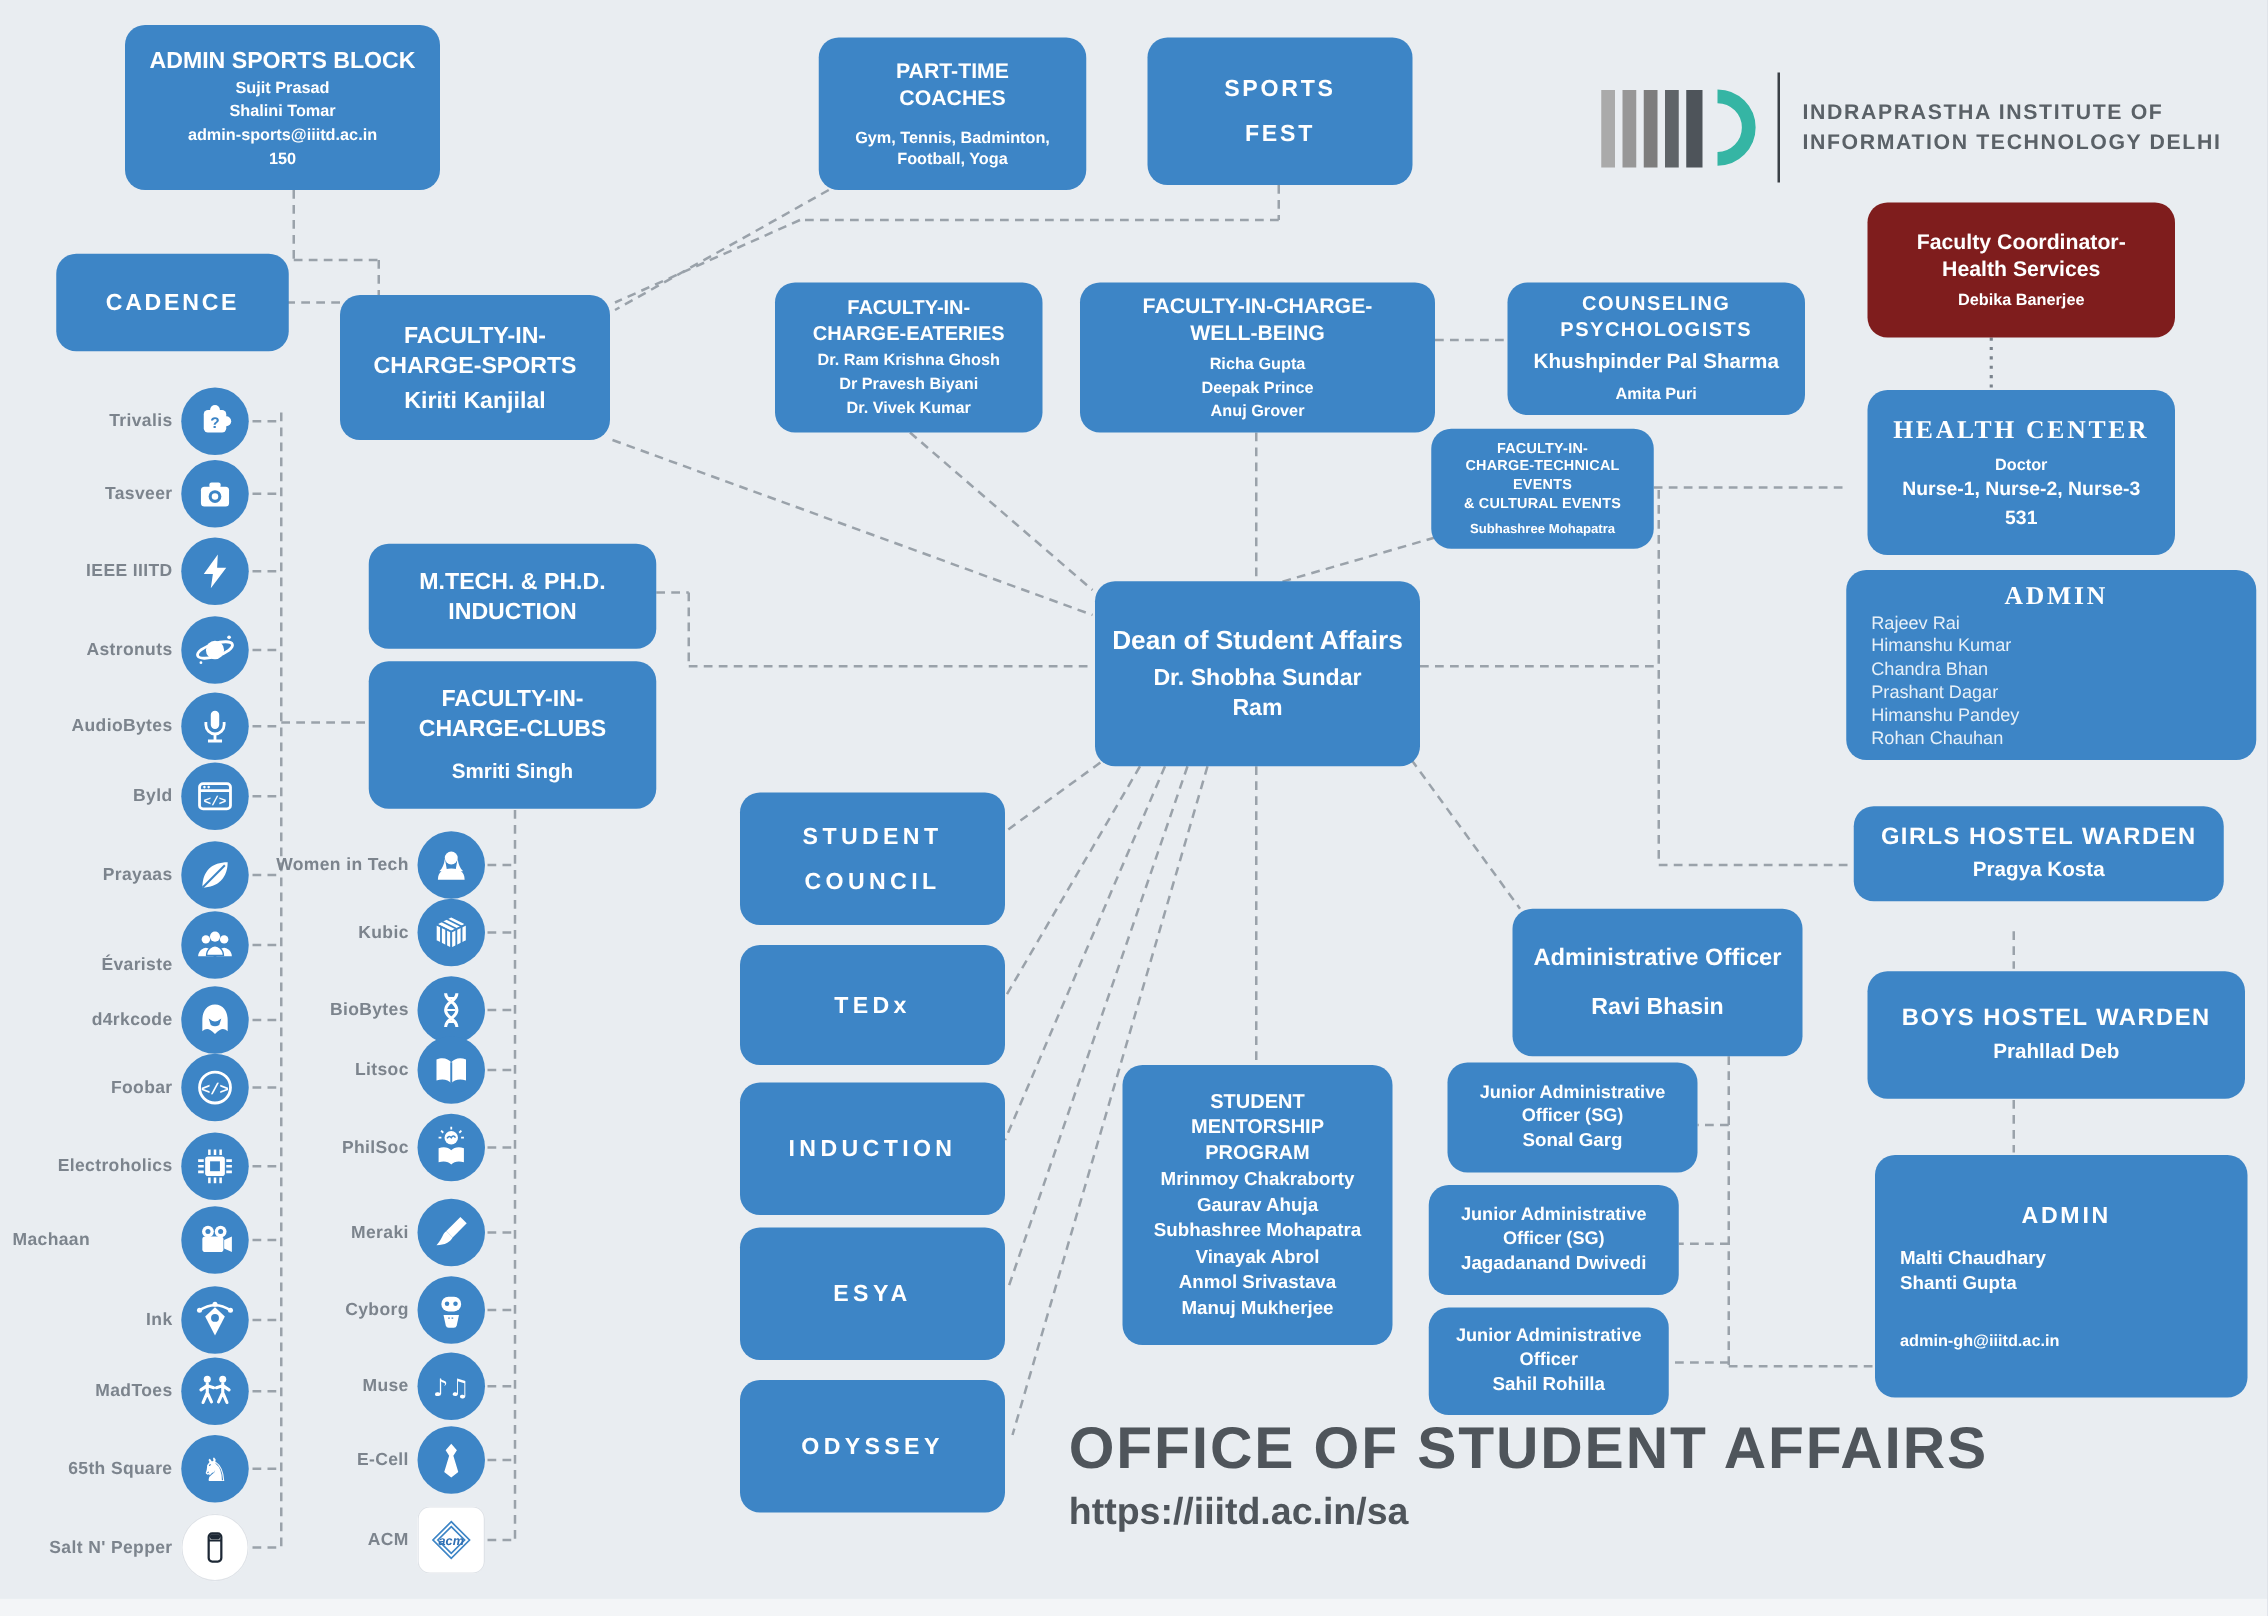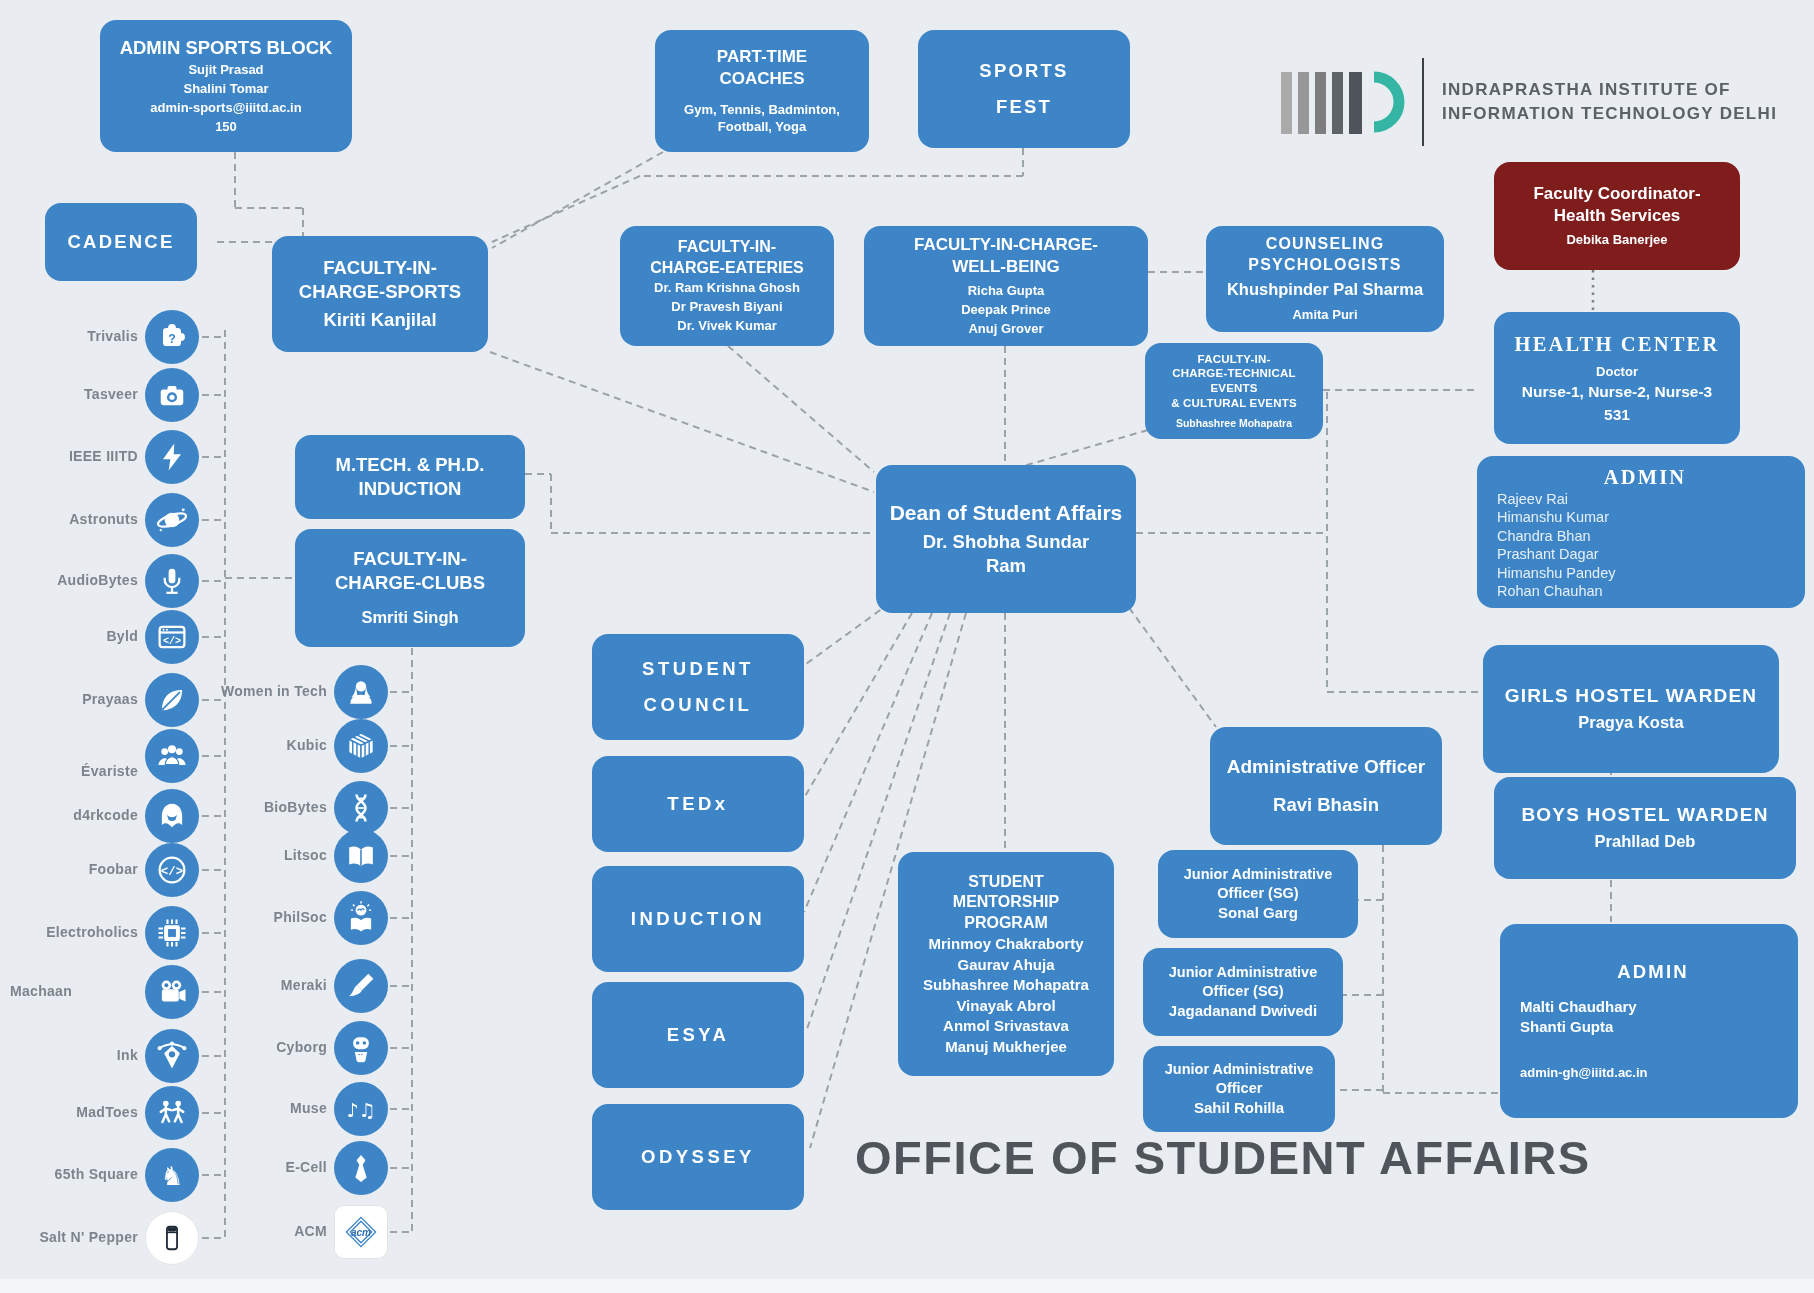--- a/index.html
+++ b/index.html
@@ -135,21 +135,21 @@
       <div class="box" style="left: 655px; top: 30px; width: 214px; height: 122px;">
         <div class="bt t17">PART-TIME
 COACHES</div>
         <div class="bl sub gap">Gym, Tennis, Badminton,
 Football, Yoga</div>
       </div>
       <div class="box" style="left: 918px; top: 30px; width: 212px; height: 118px;">
         <div class="bt t18 ls2 lh2">SPORTS
 FEST</div>
       </div>
-      <div class="box" style="left: 45px; top: 203px; width: 152px; height: 78px;">
+      <div class="box" style="left: 45px; top: 203px; width: 186px; height: 78px;">
         <div class="bt t18 ls2">CADENCE</div>
       </div>
       <div class="box" style="left: 272px; top: 236px; width: 216px; height: 116px;">
         <div class="bt t18">FACULTY-IN-
 CHARGE-SPORTS</div>
         <div class="bl name18">Kiriti Kanjilal</div>
       </div>
       <div class="box" style="left: 620px; top: 226px; width: 214px; height: 120px;">
         <div class="bt t16">FACULTY-IN-
 CHARGE-EATERIES</div>
@@ -249,21 +249,21 @@
       <div class="box" style="left: 1143px; top: 948px; width: 200px; height: 88px;">
         <div class="bt t14">Junior Administrative
 Officer (SG)</div>
         <div class="bl n15">Jagadanand Dwivedi</div>
       </div>
       <div class="box" style="left: 1143px; top: 1046px; width: 192px; height: 86px;">
         <div class="bt t14">Junior Administrative
 Officer</div>
         <div class="bl n15">Sahil Rohilla</div>
       </div>
-      <div class="box" style="left: 1483px; top: 645px; width: 296px; height: 128px; border-radius: 17px;">
+      <div class="box" style="left: 1483px; top: 645px; width: 296px; height: 76px;">
         <div class="bt t19 ls1">GIRLS HOSTEL WARDEN</div>
         <div class="bl name">Pragya Kosta</div>
       </div>
       <div class="box" style="left: 1494px; top: 777px; width: 302px; height: 102px;">
         <div class="bt t19 ls1">BOYS HOSTEL WARDEN</div>
         <div class="bl name">Prahllad Deb</div>
       </div>
       <div class="box left" style="left: 1500px; top: 924px; width: 298px; height: 194px;">
         <div class="bt t18 ls2">ADMIN</div>
         <div class="bl n15 gap">Malti Chaudhary</div>
@@ -511,16 +511,17 @@
     </div>
     <div class="logo-divider"></div>
     <div class="logo-text">
       <div>INDRAPRASTHA INSTITUTE OF</div>
       <div>INFORMATION TECHNOLOGY DELHI</div>
     </div>
   </div>
 
   <div class="title-block">
     <div class="h1">OFFICE OF STUDENT AFFAIRS</div>
+    <div class="h3">https://iiitd.ac.in/sa</div>
   </div>
 
   <div class="bottom-strip"></div>
 </div>
 
 </body></html>

